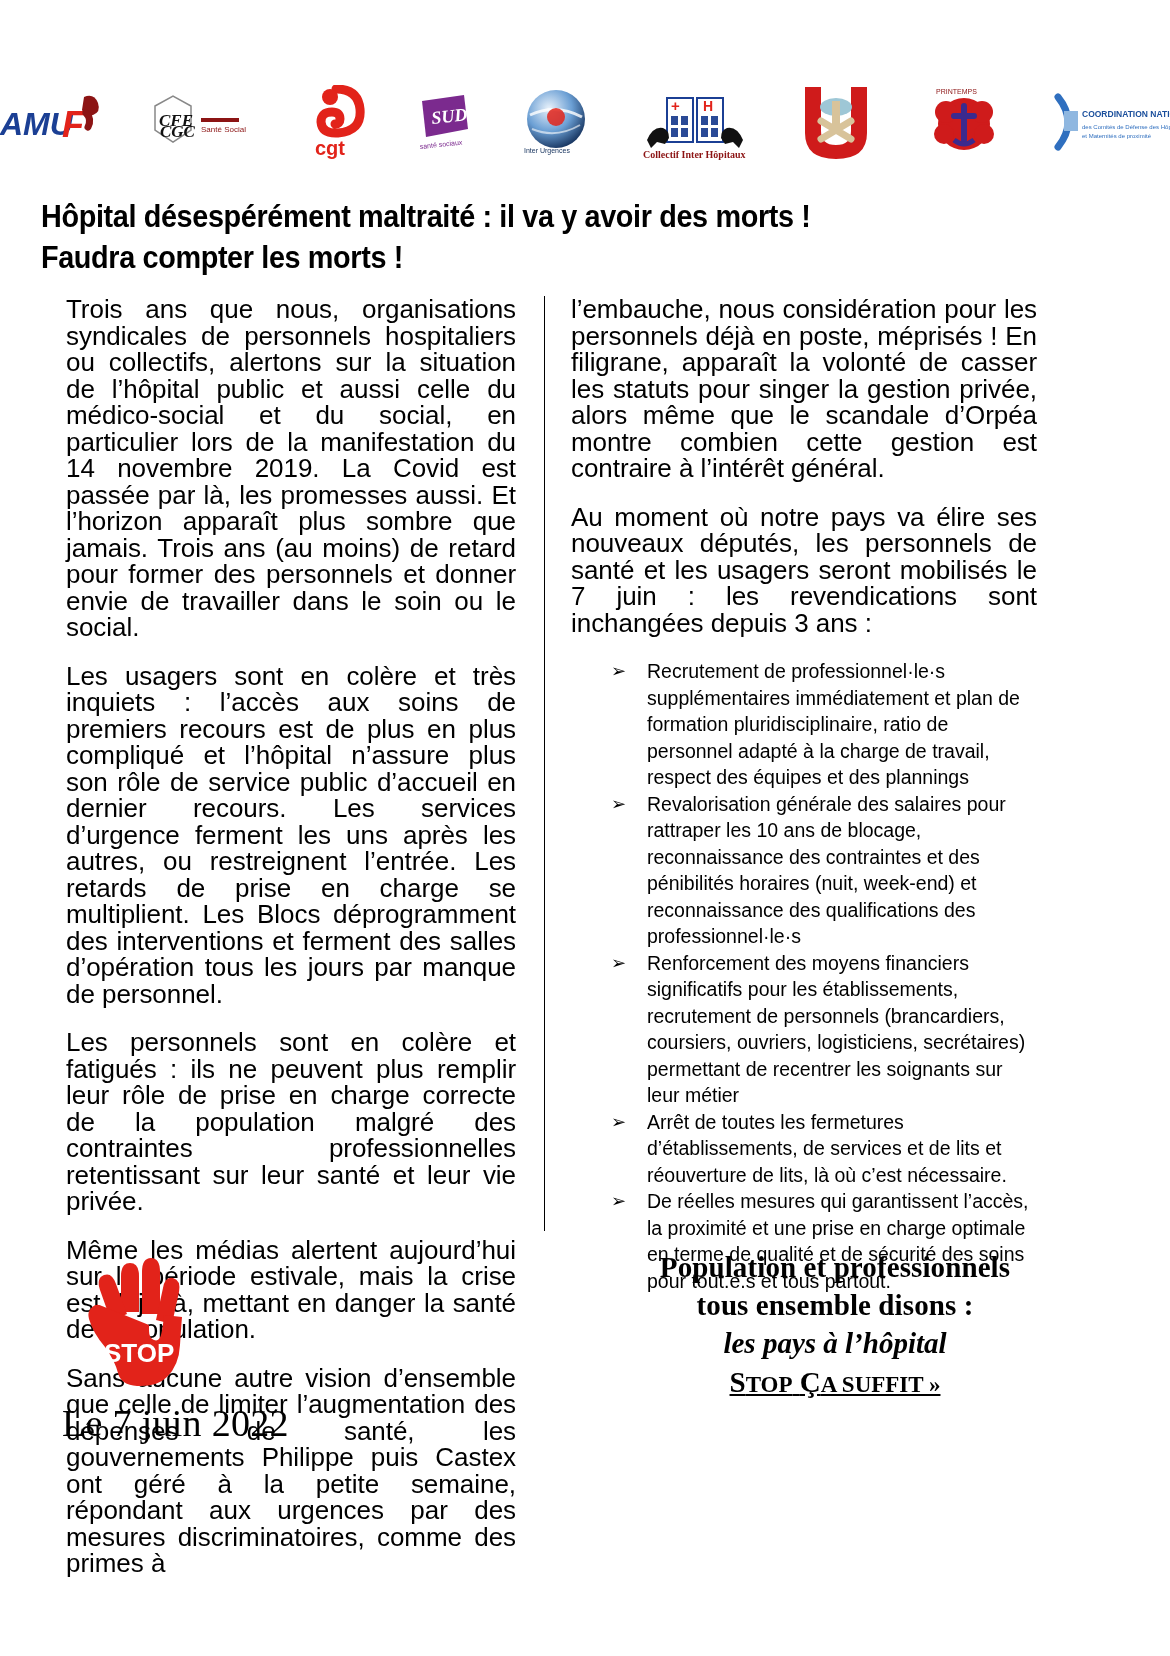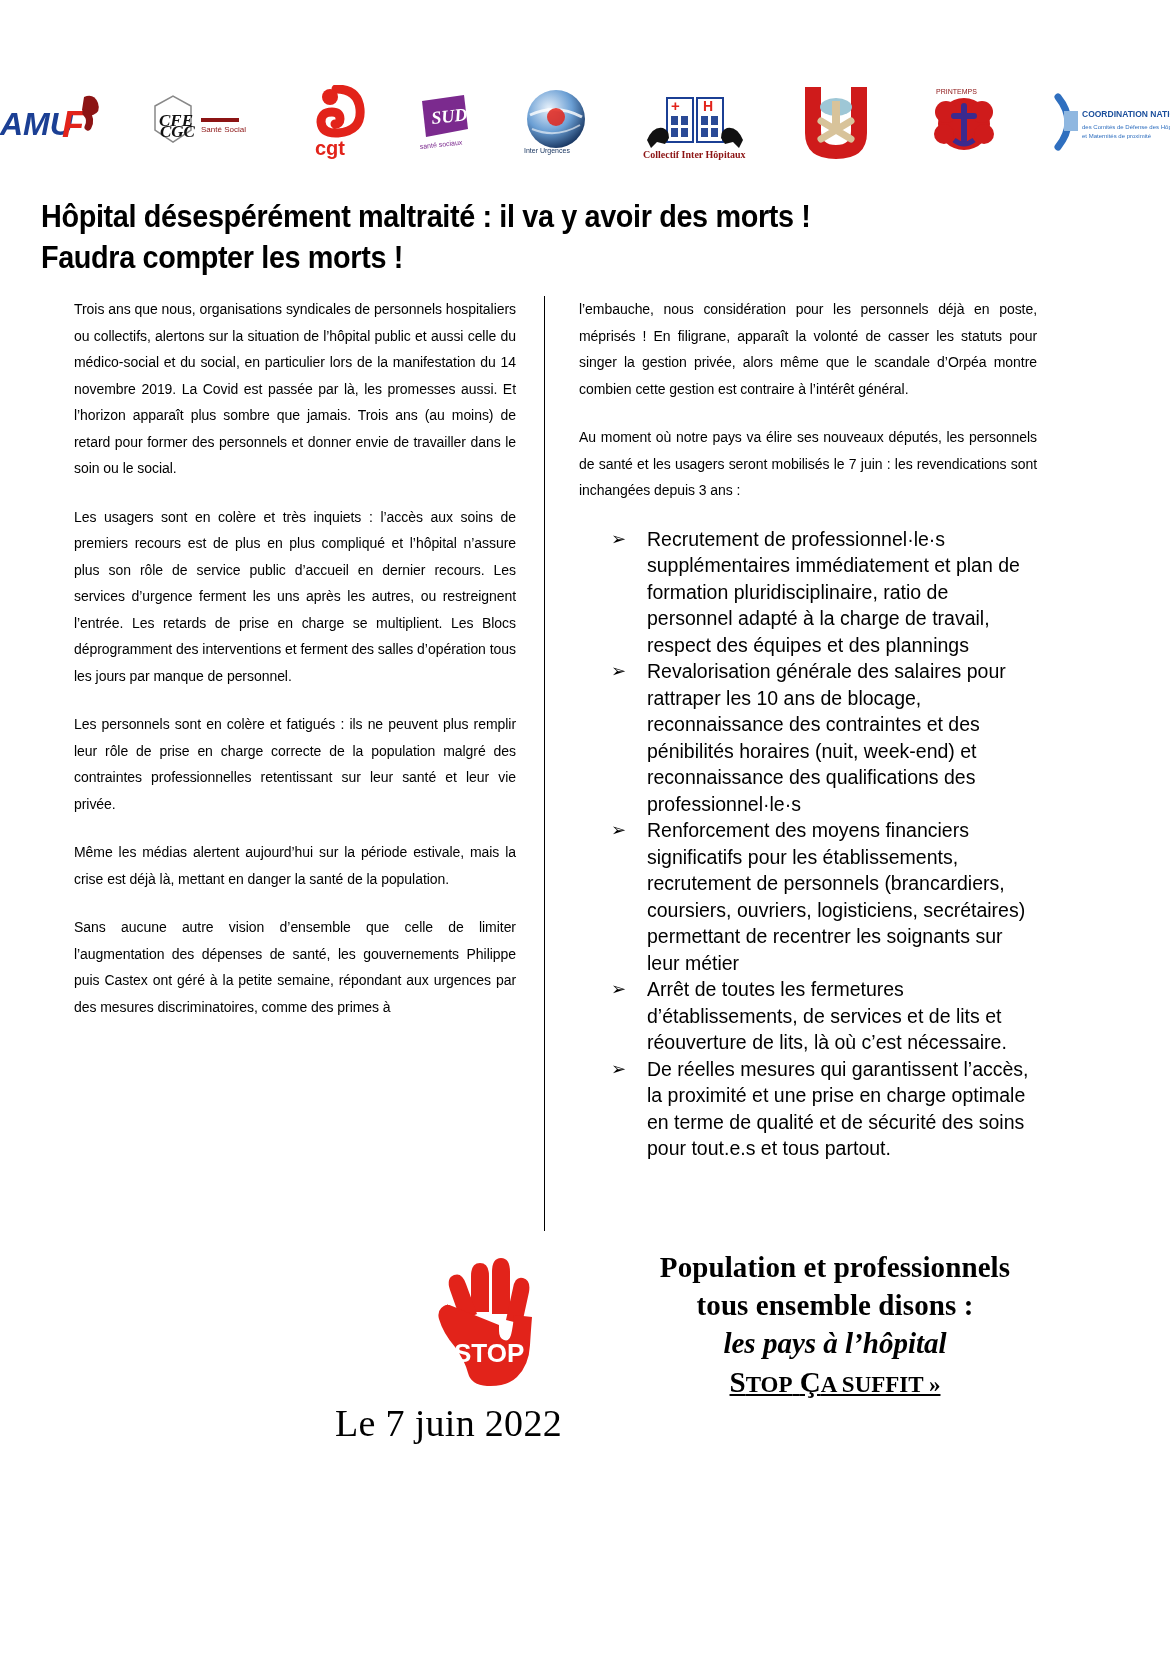--- a/index.html
+++ b/index.html
@@ -101,24 +101,24 @@
     width: 1px;
     background: #000000;
     margin: 0 22px 0 12px;
     flex: 0 0 1px;
   }
   .col-right {
     width: 470px;
     box-sizing: border-box;
   }
   .body-p {
-    font-size: 14px;
+    font-size: 26px;
     line-height: 26.5px;
     text-align: justify;
-    margin: 0 0 22px 12px;
+    margin: 0 0 22px 4px;
     letter-spacing: -0.05px;
   }
   .body-p:last-child { margin-bottom: 0; }
 
   
   .bullets {
     list-style: none;
     margin: 22px 0 0 0;
     padding: 0 0 0 42px;
   }
@@ -144,21 +144,21 @@
     left: 62px;
     top: 1238px;
     width: 1046px;
     height: 230px;
     display: flex;
   }
   .footer-left {
     width: 500px;
     display: flex;
     flex-direction: column;
-    align-items: flex-end;
+    align-items: flex-start;
     justify-content: flex-start;
   }
   .stop-hand {
     width: 150px;
     height: 152px;
     position: relative;
     margin-top: 4px;
   }
   .footer-date {
     font-family: "Liberation Serif", serif;

